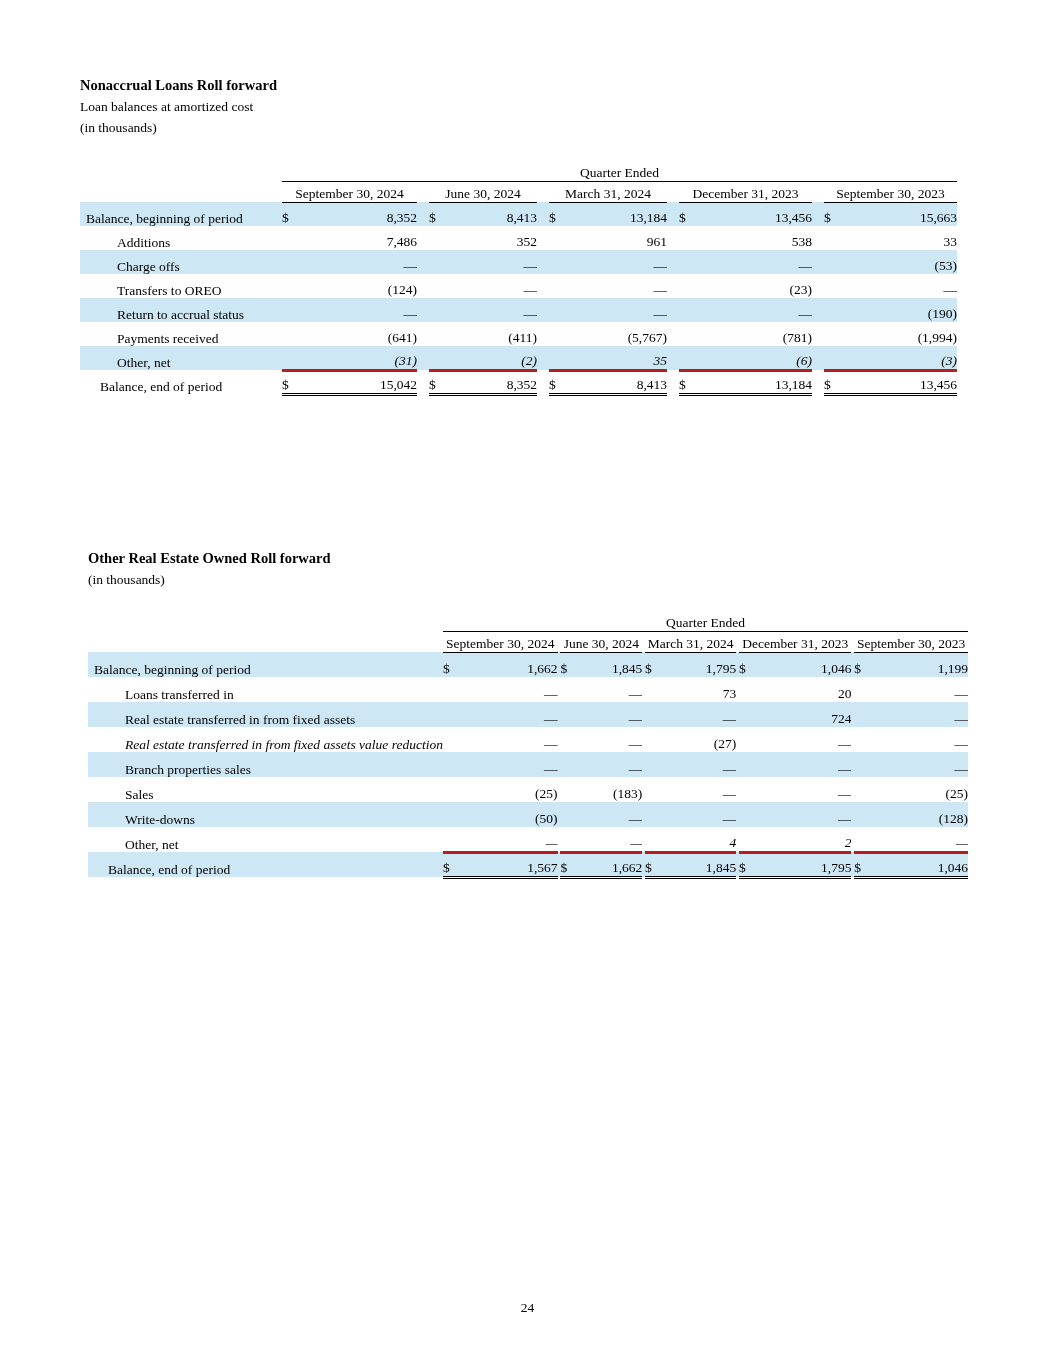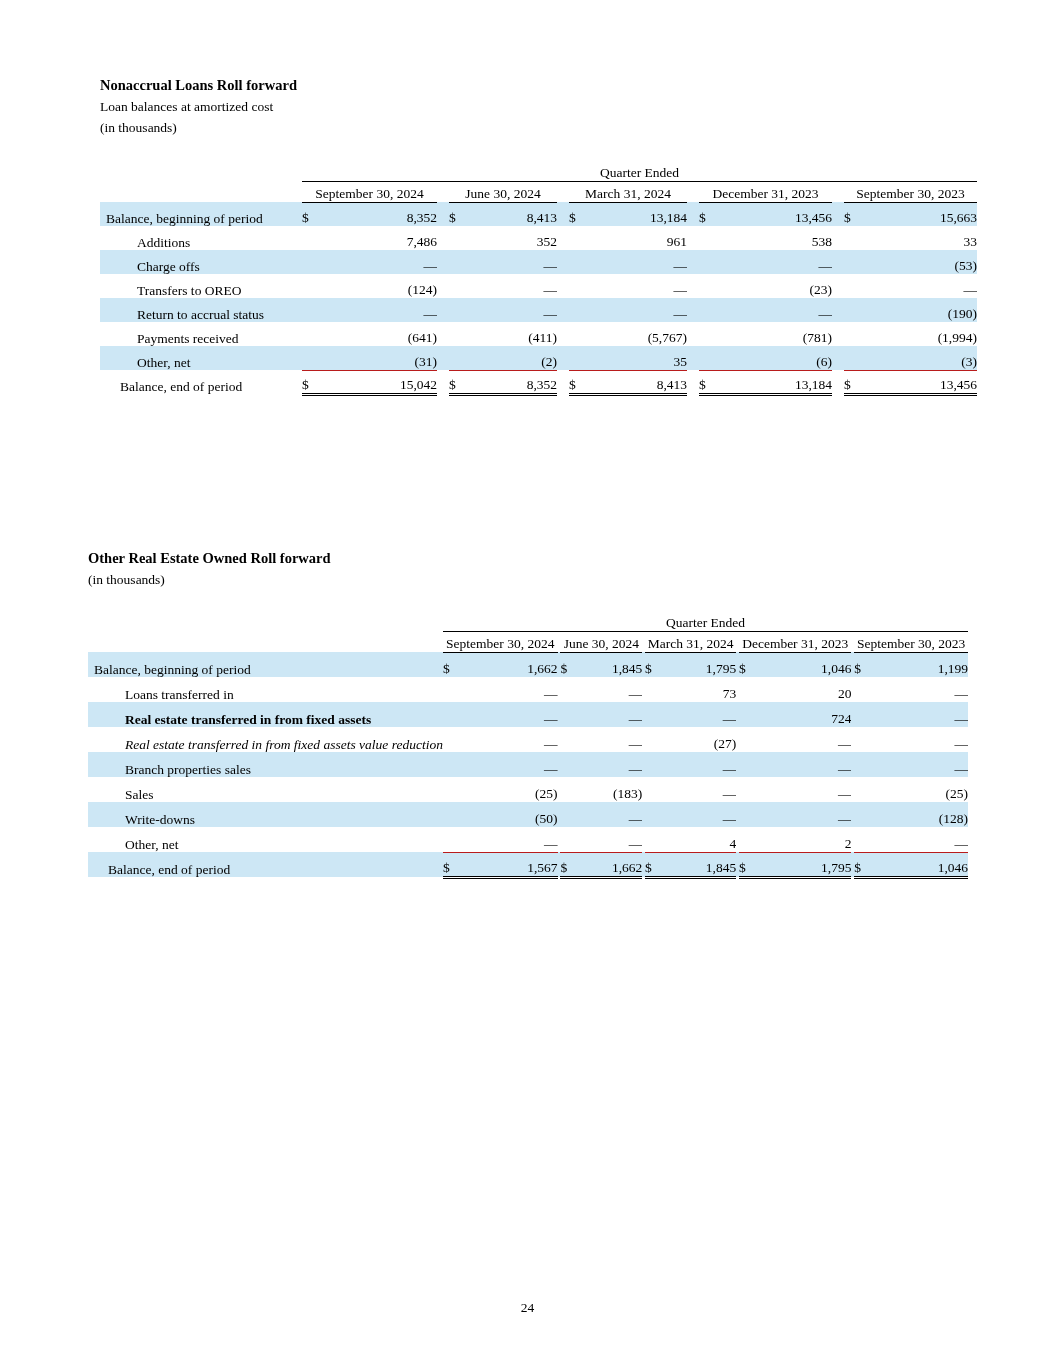--- a/index.html
+++ b/index.html
@@ -26,41 +26,41 @@
     white-space: nowrap;
   }
   thead tr { height: 21px; }
   th.group-header { text-align: center; border-bottom: 1px solid #000; padding-bottom: 2px; }
   th.col-header  { text-align: center; border-bottom: 1px solid #000; padding-bottom: 2px; }
   tbody td { padding-bottom: 4px; }
   td.label  { text-align: left; white-space: normal; line-height: 15.5px; }
   td.dollar { text-align: left; padding-left: 2px; }
   td.value  { text-align: right; padding-right: 3px; }
   tr.shaded { background: #cde7f5; }
-  tr.rule-below td.dollar, tr.rule-below td.value { border-bottom: 1px solid #b91c1c; }
+  tr.rule-below td.dollar, tr.rule-below td.value { border-bottom: 3px solid #b91c1c; font-style: italic; }
   tr.total td.dollar, tr.total td.value { border-bottom: 3px double #000; }
   table.t1 { margin-top: 22px; }
   table.t1 tbody tr { height: 24px; }
   table.t2 { margin-top: 20px; }
   table.t2 tbody tr { height: 25px; }
   .page-number {
     position: absolute;
     left: 0;
     top: 1300px;
     width: 100%;
     text-align: center;
     font-size: 13.5px;
   }
 </style>
 </head>
 <body>
 
 <div class="page">
 
-  <div class="section" style="left:100px; top:75px; width:877px;">
+  <div class="section" style="left:80px; top:75px; width:877px;">
     <div class="sec-title">Nonaccrual Loans Roll forward</div>
     <div class="sec-sub">Loan balances at amortized cost</div>
     <div class="sec-sub">(in thousands)</div>
     <table class="fin t1">
         <colgroup>
           <col style="width: 202px;">
           <col style="width: 18px;">
           <col style="width: 117px;">
           <col style="width: 12px;">
           <col style="width: 18px;">
@@ -302,21 +302,21 @@
             <td class="dollar"></td>
             <td class="value">73</td>
             <td class="spacer"></td>
             <td class="dollar"></td>
             <td class="value">20</td>
             <td class="spacer"></td>
             <td class="dollar"></td>
             <td class="value">—</td>
           </tr>
           <tr class="shaded">
-            <td class="label" style="padding-left: 37px; font-weight: bold;">Real estate transferred in from fixed assets</td>
+            <td class="label" style="padding-left: 37px;">Real estate transferred in from fixed assets</td>
             <td class="dollar"></td>
             <td class="value">—</td>
             <td class="spacer"></td>
             <td class="dollar"></td>
             <td class="value">—</td>
             <td class="spacer"></td>
             <td class="dollar"></td>
             <td class="value">—</td>
             <td class="spacer"></td>
             <td class="dollar"></td>

